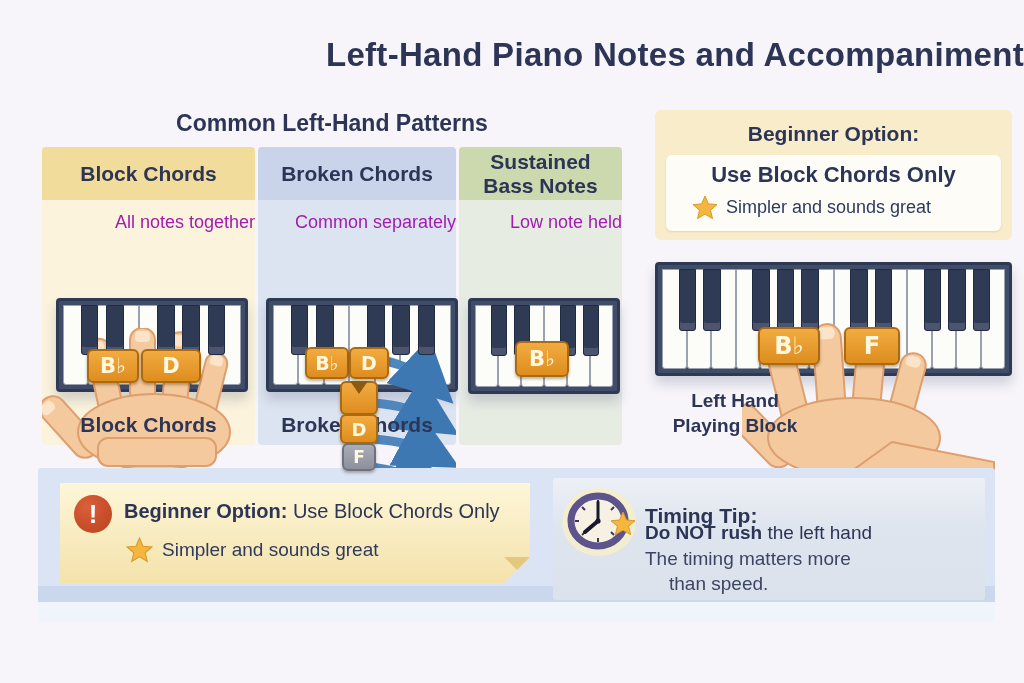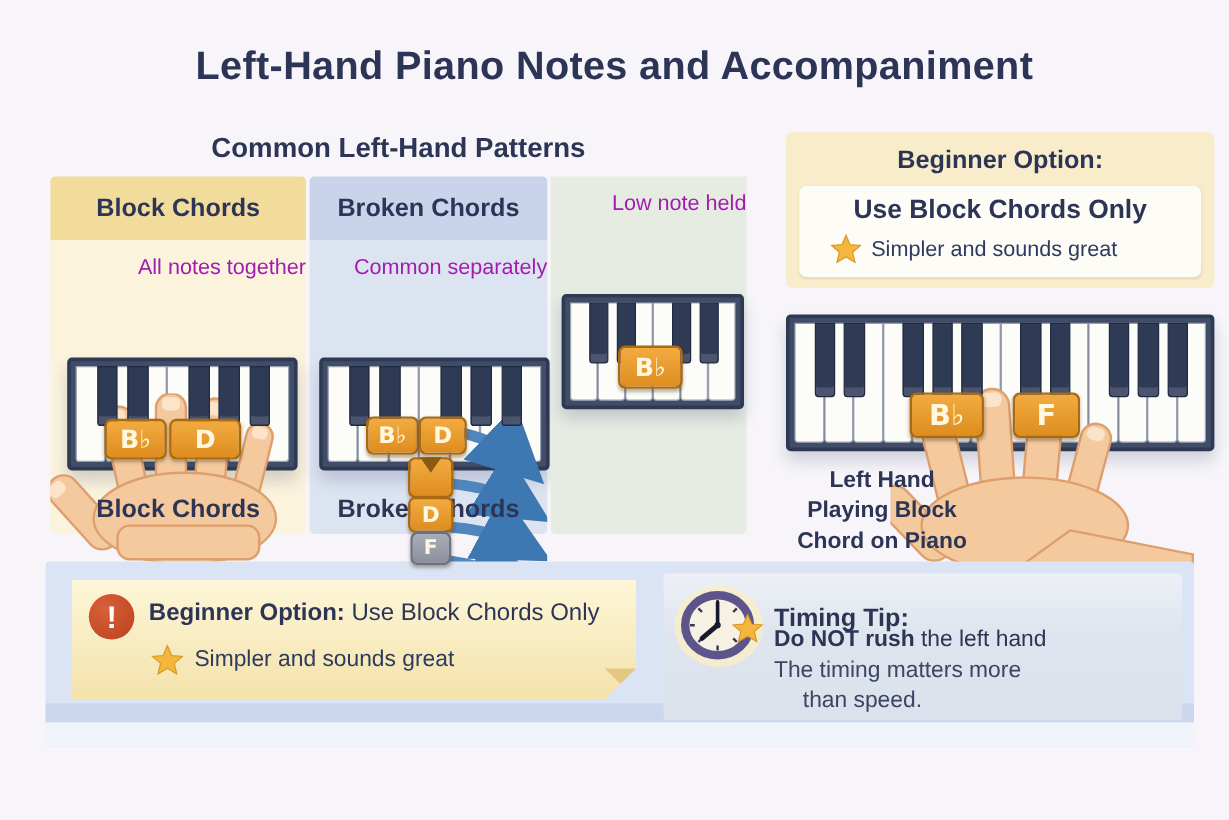--- a/index.html
+++ b/index.html
@@ -1,19 +1,19 @@
 <!DOCTYPE html>
 <html><head>
 <meta charset="utf-8">
 <style>
   html,body{margin:0;padding:0;background:#f7f5f9;}
   .canvas{position:relative;width:1024px;height:683px;background:#f7f5f9;overflow:hidden;
           font-family:"Liberation Sans",sans-serif;color:#2c3556;}
   
-  .page-title{position:absolute;left:0;top:36px;width:1024px;text-align:center;
+  .page-title{position:absolute;left:0;top:36px;width:1024px;text-align:right;
               font-size:33px;font-weight:700;letter-spacing:.3px;color:#2c3556;}
   .patterns-heading{position:absolute;left:42px;top:110px;width:580px;text-align:center;
               font-size:23px;font-weight:700;color:#2c3556;}
   
   .col{position:absolute;top:147px;height:298px;display:flex;flex-direction:column;}
   .col-header{height:53px;flex:0 0 53px;display:flex;align-items:center;justify-content:center;
               text-align:center;font-size:21px;font-weight:700;line-height:1.1;border-radius:4px 4px 0 0;}
   .col-body{flex:1;position:relative;border-radius:0 0 4px 4px;}
   .col1{left:42px;width:213px;}
   .col1 .col-header{background:#f2dc9b;}
@@ -174,20 +174,21 @@
         </g>
       </svg>
       <div class="note-badge notch-badge" style="left:82px;top:181px;width:34px;height:30px;font-size:18px;"></div>
       <div class="note-badge" style="left:82px;top:214px;width:34px;height:26px;font-size:18px;">D</div>
       <div class="note-badge gray" style="left:84px;top:243px;width:30px;height:24px;font-size:17px;">F</div>
       <div class="col-caption">Broken Chords</div>
     </div>
   </section>
 
   <section class="col col3">
+    <div class="col-header">Sustained Bass Notes</div>
     <div class="col-body">
       <div class="col-sub">Low note held</div>
       <div class="keyboard" style="left:9px;top:98px;width:138px;height:82px;">
         <div class="kb-keys">
             <div class="white-key"></div>
             <div class="white-key"></div>
             <div class="white-key"></div>
             <div class="white-key"></div>
             <div class="white-key"></div>
             <div class="white-key"></div>
@@ -257,21 +258,20 @@
     <g fill="#fbe4c9" stroke="none">
       <rect x="39" y="25" width="16" height="12" rx="5" transform="rotate(-14 47 70)"></rect>
       <rect x="79" y="5" width="17" height="12" rx="5" transform="rotate(-4 88 61)"></rect>
       <rect x="117" y="11" width="17" height="12" rx="5" transform="rotate(5 126 64)"></rect>
       <rect x="154" y="33" width="15" height="11" rx="5" transform="rotate(15 162 76)"></rect>
     </g>
   </svg>
   <div class="rp-caption">
     <div>Left Hand</div>
     <div>Playing Block</div>
-    <div>Chord on Piano</div>
   </div>
 
   <footer class="bottom-panel">
     <div class="stripe1"></div>
     <div class="stripe2"></div>
 
     <div class="sticky-note">
       <div class="alert-circle">!</div>
       <div class="note-line1">
         <b>Beginner Option:</b><span> Use Block Chords Only</span>

